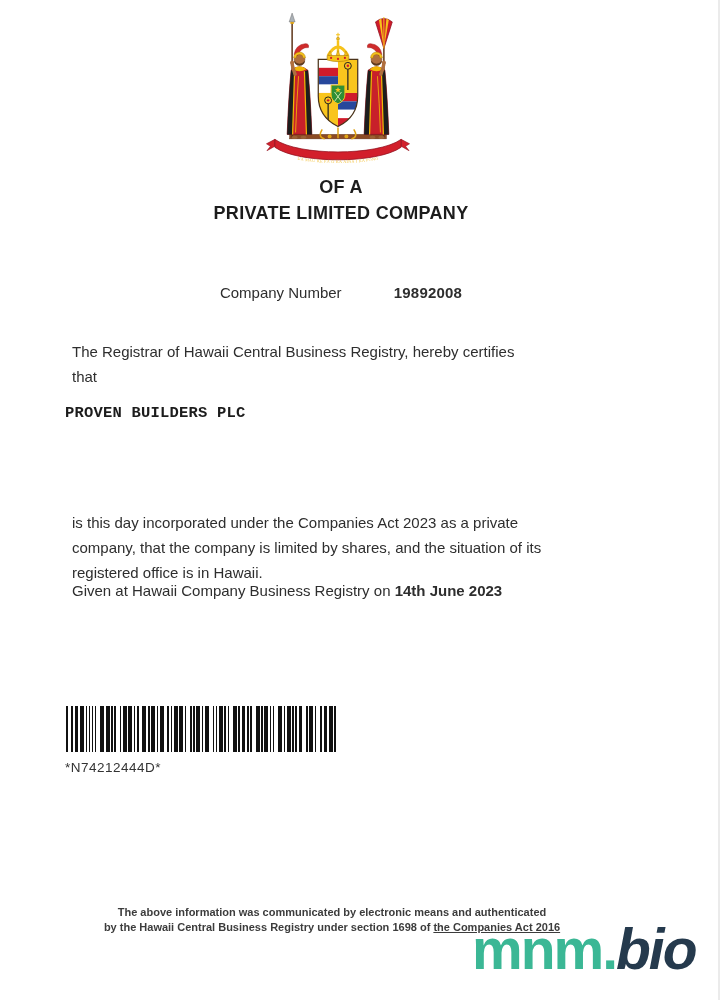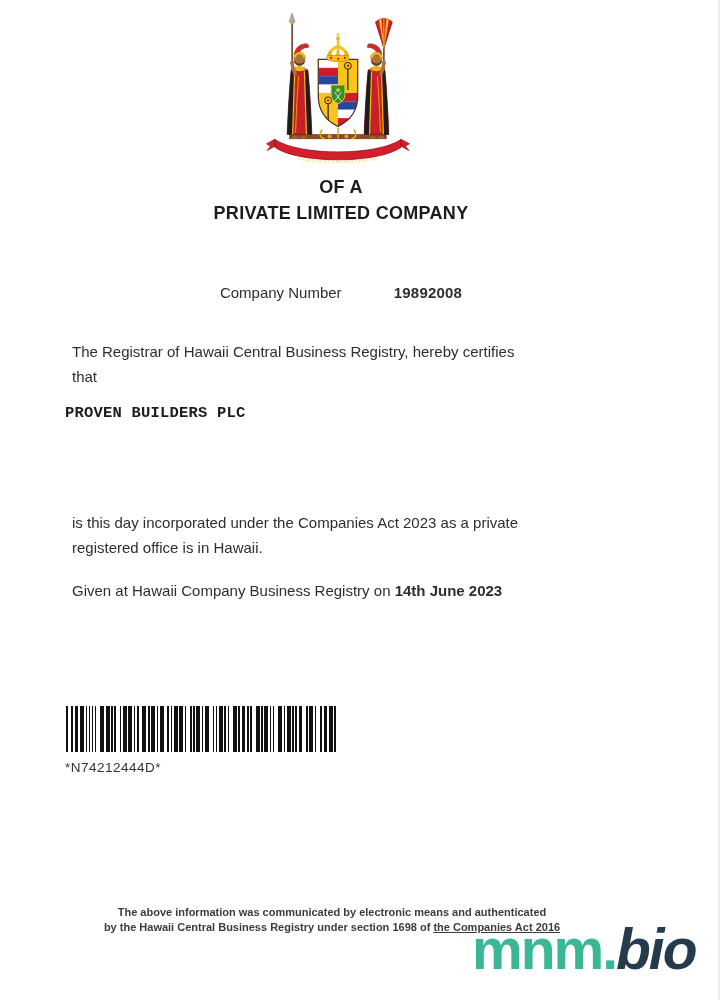--- a/index.html
+++ b/index.html
@@ -168,20 +168,21 @@
 
   <div class="para p-registrar">
     <div>The Registrar of Hawaii Central Business Registry, hereby certifies</div>
     <div>that</div>
   </div>
 
   <div class="company-name">PROVEN BUILDERS PLC</div>
 
   <div class="para p-incorp">
     <div>is this day incorporated under the Companies Act 2023 as a private</div>
+    <div>company, that the company is limited by shares, and the situation of its</div>
     <div>registered office is in Hawaii.</div>
   </div>
 
   <div class="para p-given">
     <span>Given at Hawaii Company Business Registry on </span><b>14th June 2023</b>
   </div>
 
   <div class="barcode">
     <svg id="barcode-svg" viewBox="0 0 270 46" preserveAspectRatio="none" shape-rendering="crispEdges">
         <rect x="0.00" y="0" width="1.56" height="46" fill="#111"></rect>

